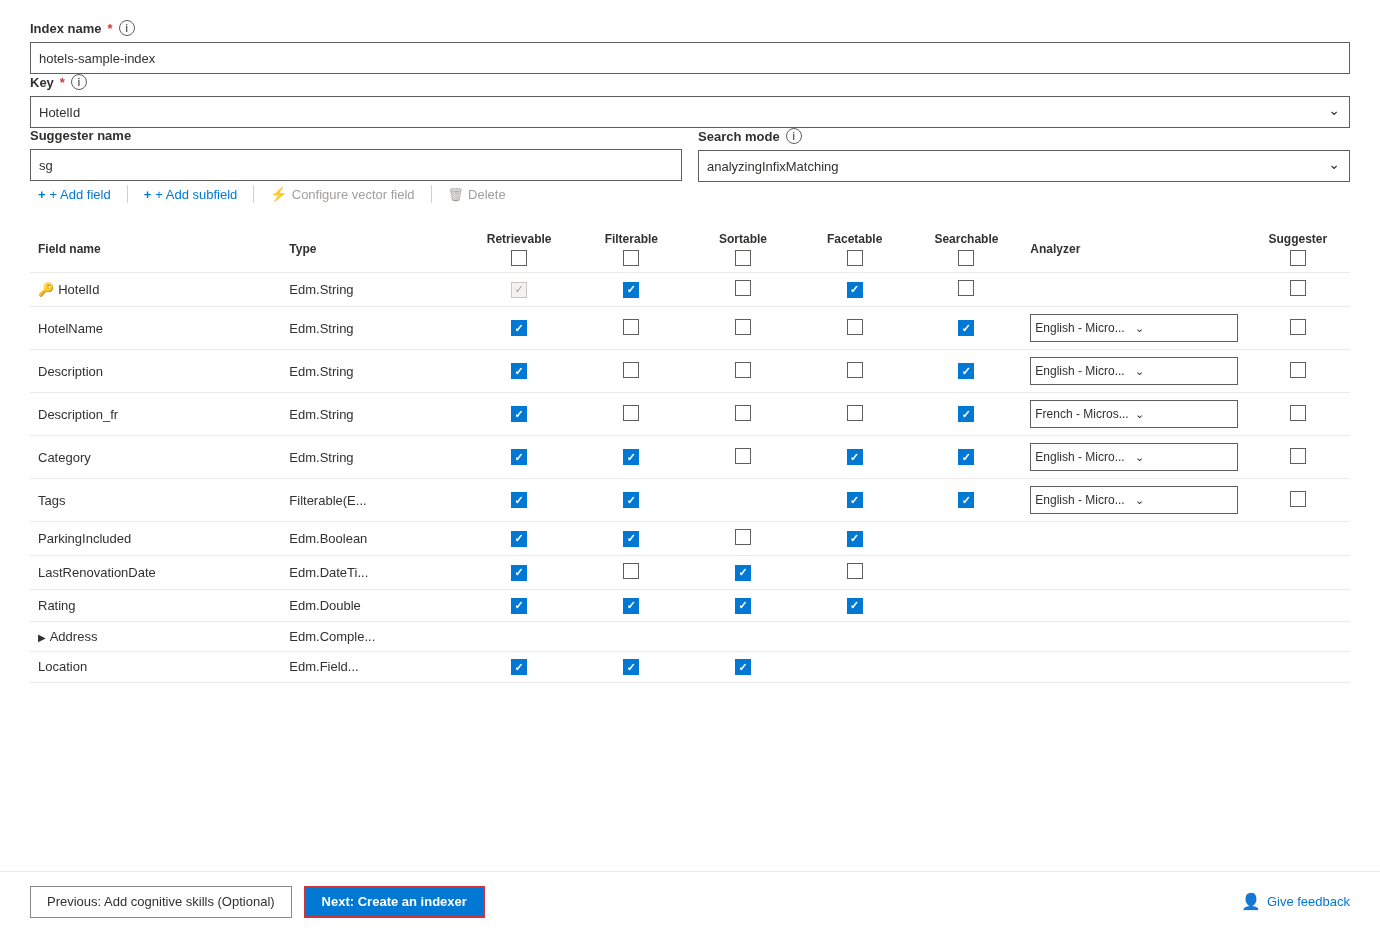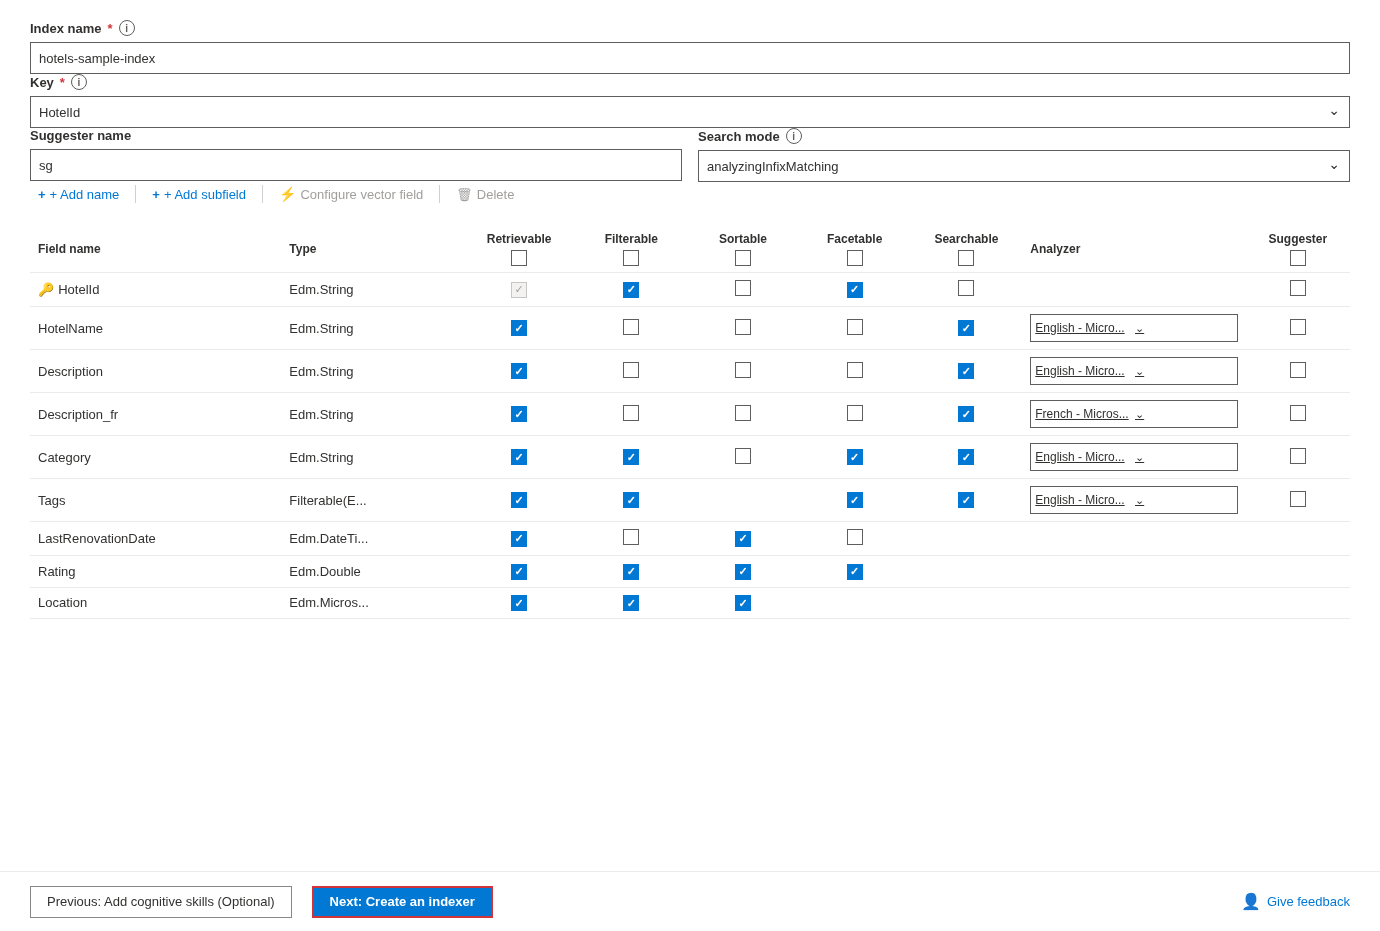--- a/index.html
+++ b/index.html
@@ -166,42 +166,41 @@
       font-size: 12px;
       padding: 0 4px;
       background: #fff;
       min-width: 140px;
     }
     .analyzer-select span {
       flex: 1;
       overflow: hidden;
       text-overflow: ellipsis;
       white-space: nowrap;
-      text-decoration: underline;
     }
     .analyzer-select .chev {
       font-size: 11px;
       color: #323130;
       margin-left: 2px;
     }
     .footer-bar {
       position: fixed;
       bottom: 0;
       left: 0;
       right: 0;
       height: 60px;
       background: #fff;
       border-top: 1px solid #edebe9;
       display: flex;
       align-items: center;
       padding: 0 30px;
       justify-content: space-between;
       z-index: 100;
     }
-    .footer-left { display: flex; gap: 20px; }
+    .footer-left { display: flex; gap: 12px; }
     .btn-secondary {
       height: 32px;
       padding: 0 16px;
       background: #fff;
       border: 1px solid #8a8886;
       font-size: 13px;
       cursor: pointer;
       color: #323130;
     }
     .btn-primary {
@@ -274,21 +273,21 @@
         <select class="select-input">
           <option>analyzingInfixMatching</option>
         </select>
       </div>
     </div>
   </div>
 
   <div class="toolbar">
     <button class="toolbar-btn">
       <span style="color:#0078d4;font-weight:bold;">+</span>
-      <span>+ Add name</span>
+      <span>+ Add field</span>
     </button>
     <div class="toolbar-sep"></div>
     <button class="toolbar-btn">
       <span style="color:#0078d4;font-weight:bold;">+</span>
       <span>+ Add subfield</span>
     </button>
     <div class="toolbar-sep"></div>
     <button class="toolbar-btn disabled">
       <span style="font-size:14px;">⚡</span>
       <span>Configure vector field</span>
@@ -438,20 +437,31 @@
             <td style="text-align: center;"><div class="cb checked"></div></td>
             <td>
               <div class="analyzer-select" style="cursor: pointer;">
                 <span>English - Micro...</span>
                 <span class="chev">⌄</span>
               </div>
             </td>
             <td style="text-align: center;"><div class="cb "></div></td>
           </tr>
           <tr>
+            <td><span>ParkingIncluded</span></td>
+            <td>Edm.Boolean</td>
+            <td style="text-align: center;"><div class="cb checked"></div></td>
+            <td style="text-align: center;"><div class="cb checked"></div></td>
+            <td style="text-align: center;"><div class="cb "></div></td>
+            <td style="text-align: center;"><div class="cb checked"></div></td>
+            <td style="text-align: center;"></td>
+            <td></td>
+            <td style="text-align: center;"></td>
+          </tr>
+          <tr>
             <td><span>LastRenovationDate</span></td>
             <td>Edm.DateTi...</td>
             <td style="text-align: center;"><div class="cb checked"></div></td>
             <td style="text-align: center;"><div class="cb "></div></td>
             <td style="text-align: center;"><div class="cb checked"></div></td>
             <td style="text-align: center;"><div class="cb "></div></td>
             <td style="text-align: center;"></td>
             <td></td>
             <td style="text-align: center;"></td>
           </tr>
@@ -460,22 +470,33 @@
             <td>Edm.Double</td>
             <td style="text-align: center;"><div class="cb checked"></div></td>
             <td style="text-align: center;"><div class="cb checked"></div></td>
             <td style="text-align: center;"><div class="cb checked"></div></td>
             <td style="text-align: center;"><div class="cb checked"></div></td>
             <td style="text-align: center;"></td>
             <td></td>
             <td style="text-align: center;"></td>
           </tr>
           <tr>
+            <td><span style="margin-right:4px;font-size:10px;">▶</span><span>Address</span></td>
+            <td>Edm.Comple...</td>
+            <td style="text-align: center;"></td>
+            <td style="text-align: center;"></td>
+            <td style="text-align: center;"></td>
+            <td style="text-align: center;"></td>
+            <td style="text-align: center;"></td>
+            <td></td>
+            <td style="text-align: center;"></td>
+          </tr>
+          <tr>
             <td><span>Location</span></td>
-            <td>Edm.Micros...</td>
+            <td>Edm.Field...</td>
             <td style="text-align: center;"><div class="cb checked"></div></td>
             <td style="text-align: center;"><div class="cb checked"></div></td>
             <td style="text-align: center;"><div class="cb checked"></div></td>
             <td style="text-align: center;"></td>
             <td style="text-align: center;"></td>
             <td></td>
             <td style="text-align: center;"></td>
           </tr>
         </tbody>
     </table>

